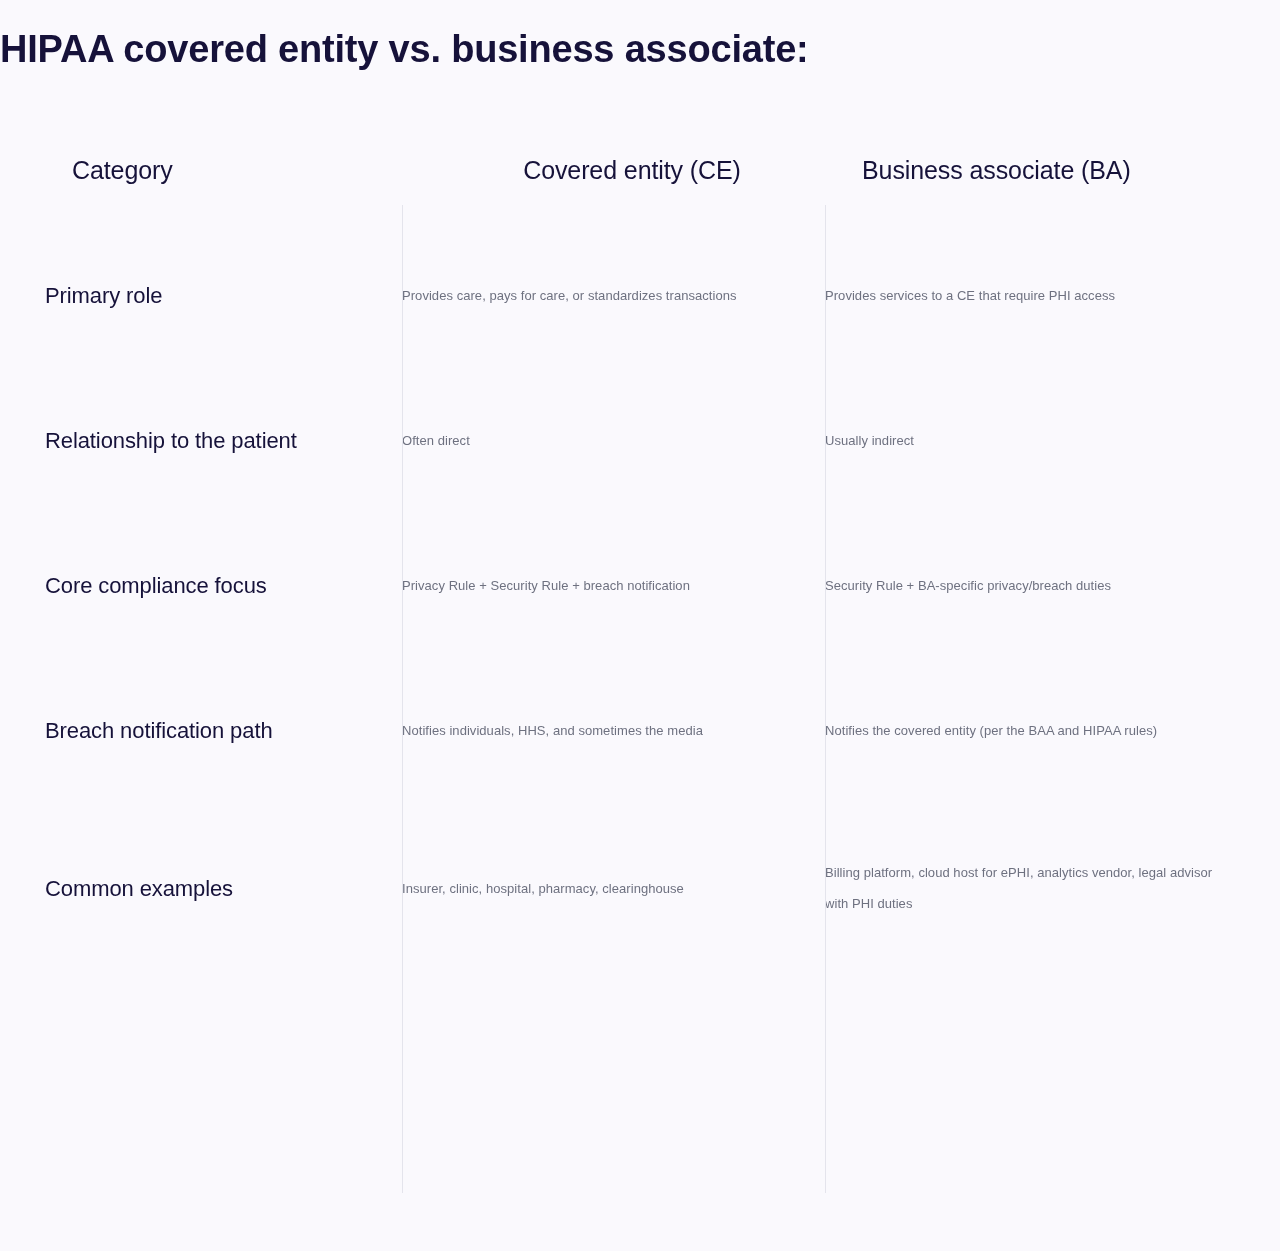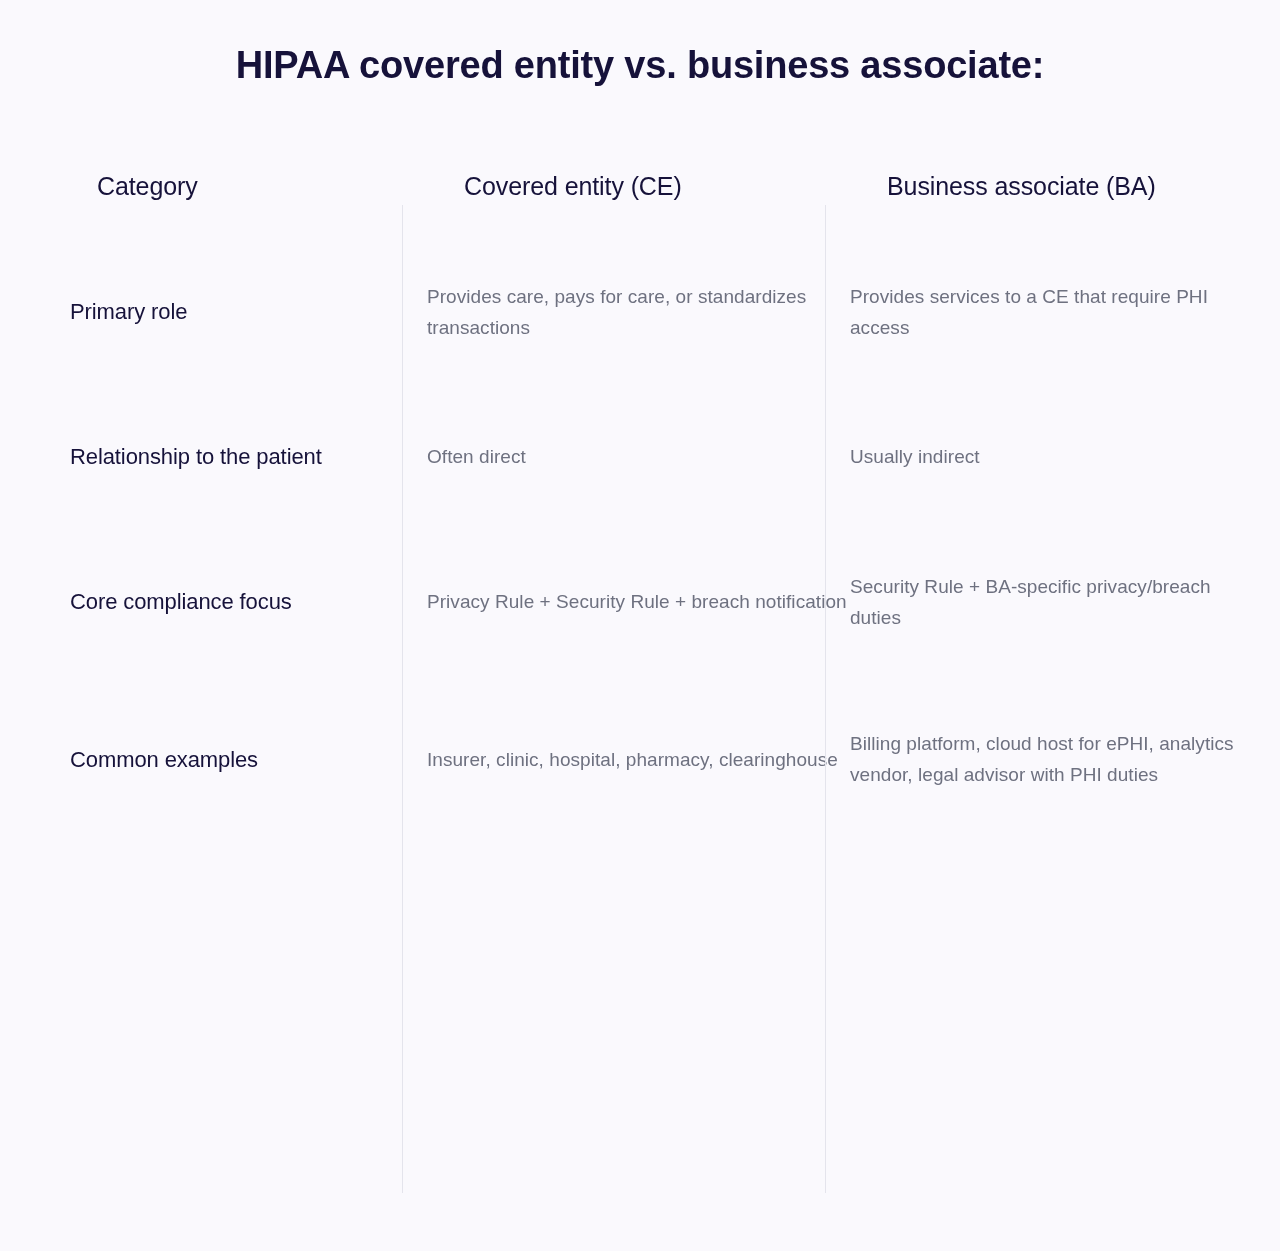--- a/index.html
+++ b/index.html
@@ -17,38 +17,36 @@
 
   .page {
     position: relative;
     width: 1280px;
     height: 1251px;
     box-sizing: border-box;
   }
 
   
   .title-block {
-    padding-top: 36px;
-    text-align: center;
+    padding-top: 20px;
   }
   .title-line {
     display: block;
     font-size: 38px;
     line-height: 58px;
     font-weight: 600;
     color: #16123a;
     letter-spacing: -0.2px;
   }
 
   
   .table-wrap {
     margin-top: 38px;
     padding: 0 45px;
     box-sizing: border-box;
-    margin-left: 25px;
   }
   table.cmp {
     width: 1190px;
     border-collapse: collapse;
     table-layout: fixed;
   }
   table.cmp col.c-cat   { width: 357px; }
   table.cmp col.c-ce    { width: 423px; }
   table.cmp col.c-ba    { width: 410px; }
 
@@ -66,21 +64,21 @@
     padding: 0 0 0 27px;
     box-sizing: border-box;
     border-bottom: 1px solid #e8e8ef;
     font-size: 25px;
     line-height: 32px;
     font-weight: 400;
     color: #16123a;
     letter-spacing: -0.1px;
   }
   .hdr-cell.col-cat { padding-left: 27px; }
-  .hdr-cell.col-ce  { padding-left: 37px; }
+  .hdr-cell.col-ce  { padding-left: 37px; text-align: center; }
   .hdr-cell.col-ba  { padding-left: 37px; }
 
   
   tbody tr td {
     border-bottom: 1px solid #e8e8ef;
   }
   tbody tr:last-child td {
     border-bottom: 0;
   }
 
@@ -89,21 +87,21 @@
     box-sizing: border-box;
     font-size: 22px;
     line-height: 37px;
     font-weight: 400;
     color: #16123a;
     letter-spacing: -0.1px;
   }
   .val-cell {
     padding: 28px 30px 28px 37px;
     box-sizing: border-box;
-    font-size: 19px;
+    font-size: 13px;
     line-height: 31px;
     font-weight: 400;
     color: #6e7180;
     letter-spacing: 0.05px;
   }
 
   
   tbody tr.r-h1 td { height: 145px; }
   tbody tr.r-h2 td { height: 145px; }
   tbody tr.r-h3 td { height: 145px; }
@@ -160,20 +158,25 @@
           <td class="val-cell">Usually indirect</td>
         </tr>
 
         <tr class="r-h3">
           <td class="cat-cell">Core compliance focus</td>
           <td class="val-cell">Privacy Rule + Security Rule + breach notification</td>
           <td class="val-cell">Security Rule + BA-specific privacy/breach duties</td>
         </tr>
 
 
+        <tr class="r-h5">
+          <td class="cat-cell">Breach notification path</td>
+          <td class="val-cell">Notifies individuals, HHS, and sometimes the media</td>
+          <td class="val-cell">Notifies the covered entity (per the BAA and HIPAA rules)</td>
+        </tr>
 
         <tr class="r-h6">
           <td class="cat-cell">Common examples</td>
           <td class="val-cell">Insurer, clinic, hospital, pharmacy, clearinghouse</td>
           <td class="val-cell">Billing platform, cloud host for ePHI, analytics vendor, legal advisor with PHI duties</td>
         </tr>
 
       </tbody>
     </table>
   </div>

